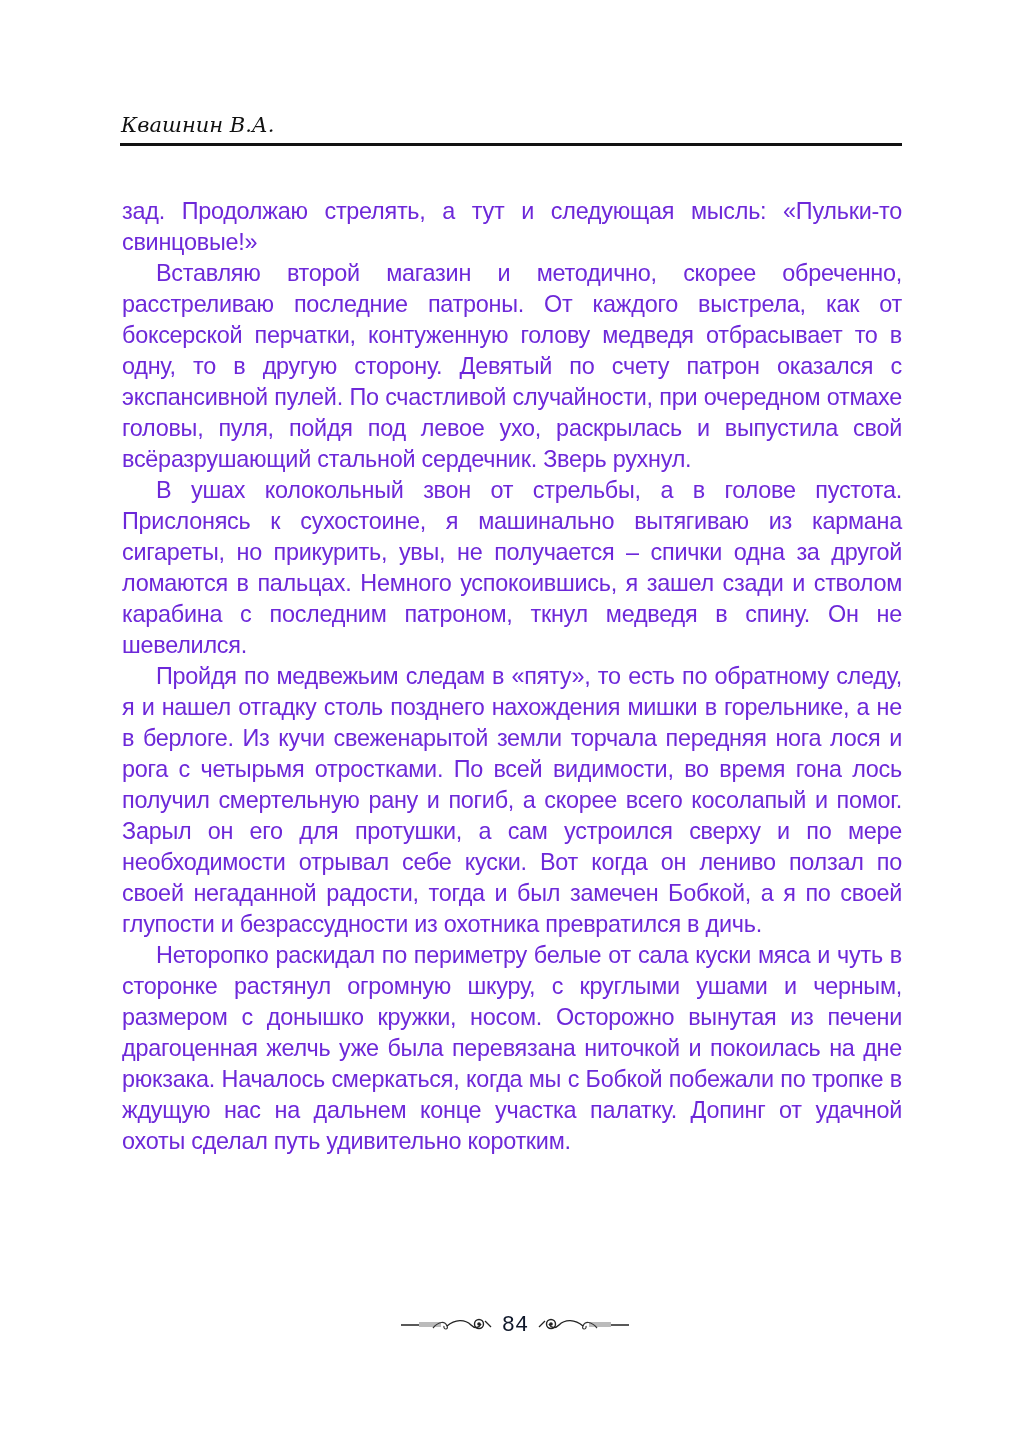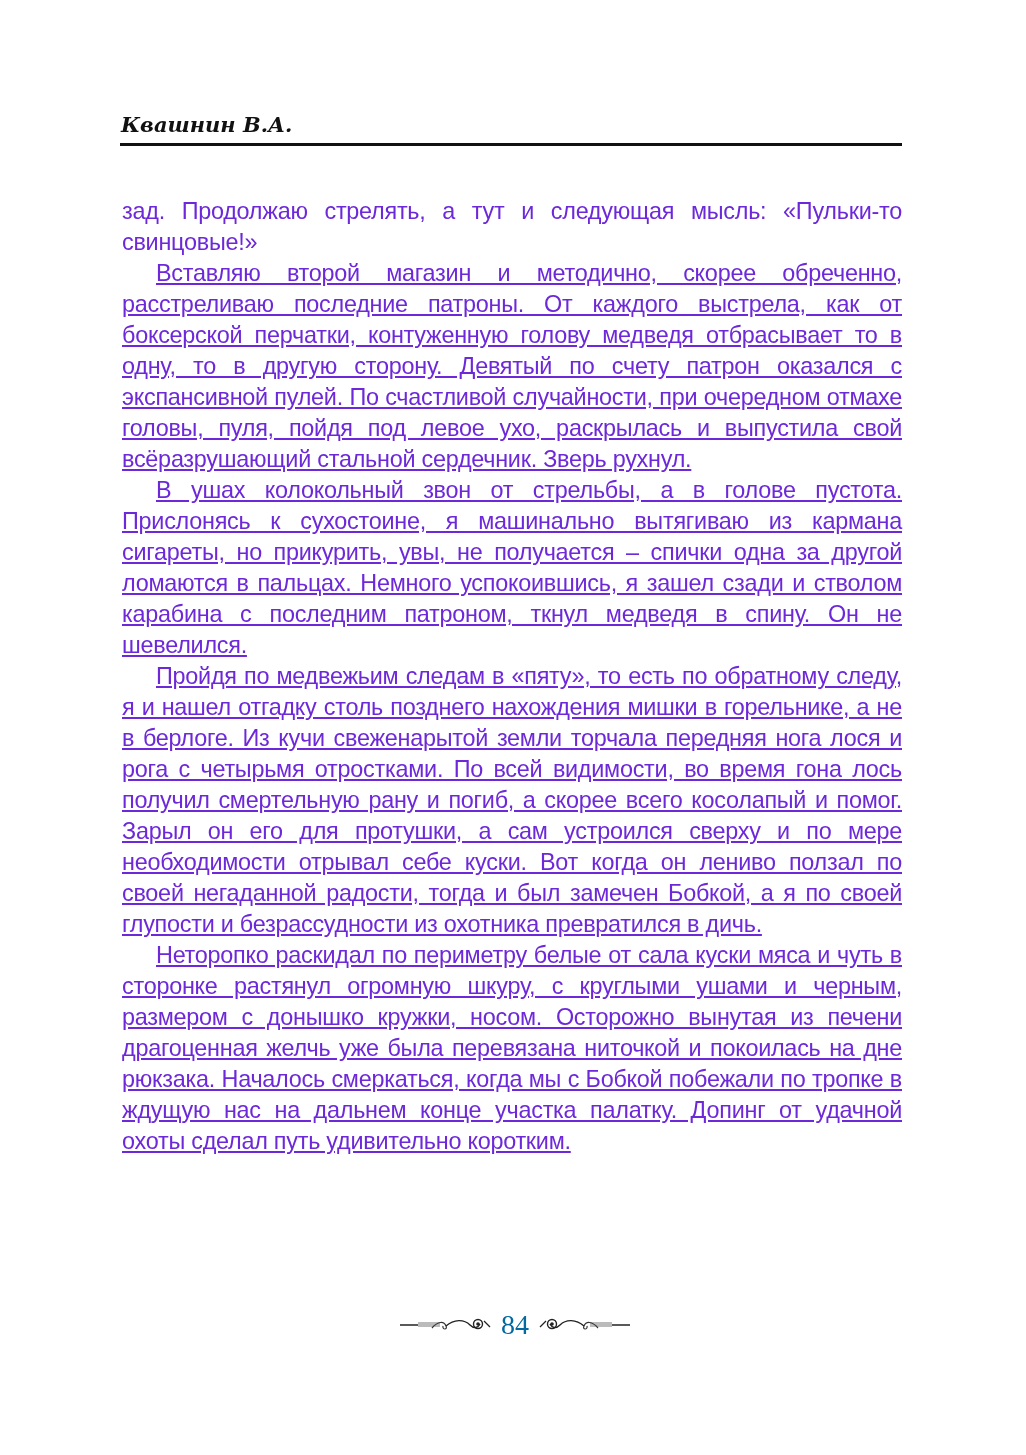--- a/index.html
+++ b/index.html
@@ -1,40 +1,40 @@
 <!DOCTYPE html>
 <html><head>
 <meta charset="utf-8">
 <style>
   html, body { margin: 0; padding: 0; background: #ffffff; }
   body { width: 1026px; height: 1455px; position: relative; overflow: hidden; }
   .header {
-    position: absolute; left: 120px; top: 110px; width: 782px; font-weight: bold;
+    position: absolute; left: 120px; top: 110px; width: 782px;
   }
   .running-head {
     font-family: "DejaVu Serif", "Liberation Serif", serif;
     font-style: italic; font-size: 21px; color: #111; line-height: 30px;
     display: block; padding-left: 1px;
   }
   .rule { margin-top: 3px; height: 0; border-top: 3px solid #111; }
   .body-text {
     position: absolute; left: 122px; top: 196px; width: 780px;
     font-family: "Liberation Sans", sans-serif;
     font-size: 23.4px; line-height: 31px; color: #6d28d9;
     text-align: justify; letter-spacing: -0.25px;
   }
   .para { margin: 0; text-indent: 0; }
-  .para.indent { text-indent: 34px; text-decoration: underline; }
+  .para.indent { text-indent: 34px; }
   .folio {
     position: absolute; left: 390px; top: 1308px; width: 250px; height: 34px;
     display: flex; align-items: center; justify-content: center; gap: 8px;
   }
   .orn { display: block; }
   .page-num {
-    font-family: Liberation Serif, serif; font-size: 28px; color: #0369a1;
+    font-family: Liberation Mono, monospace; font-size: 22px; color: #0f172a;
   }
 </style>
 </head>
 <body>
 
 <div class="header">
   <span class="running-head">Квашнин В.А.</span>
   <div class="rule"></div>
 </div>
 

